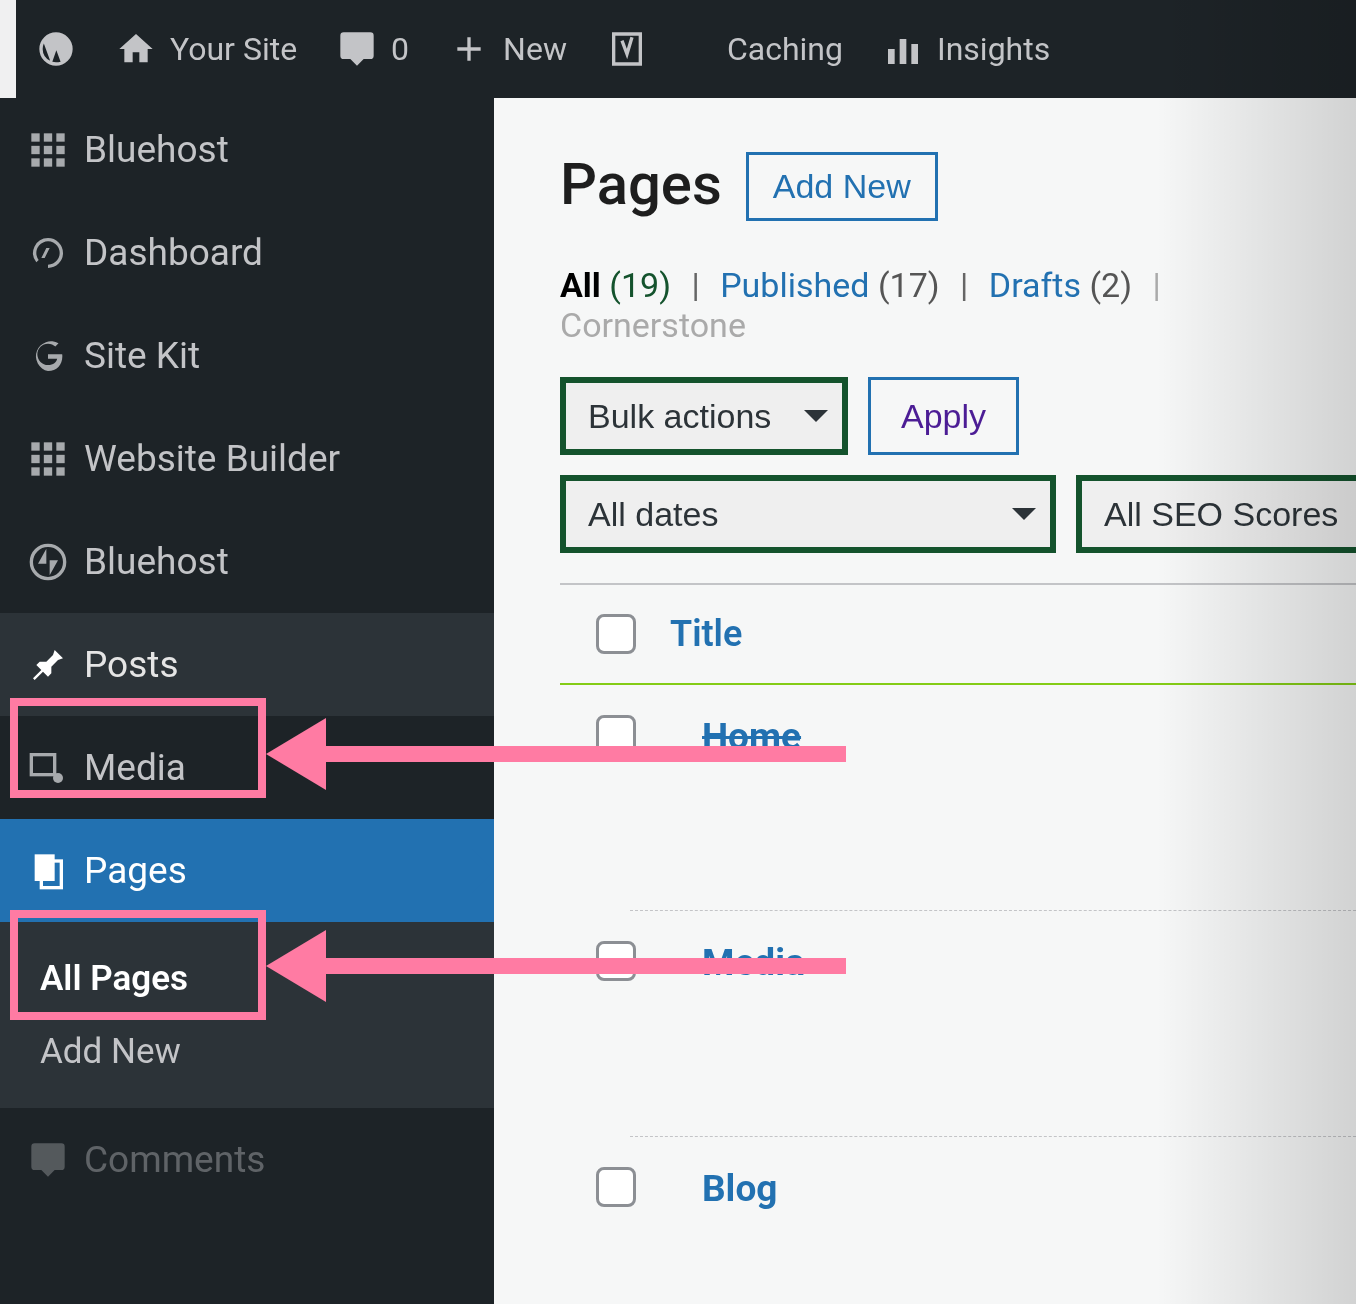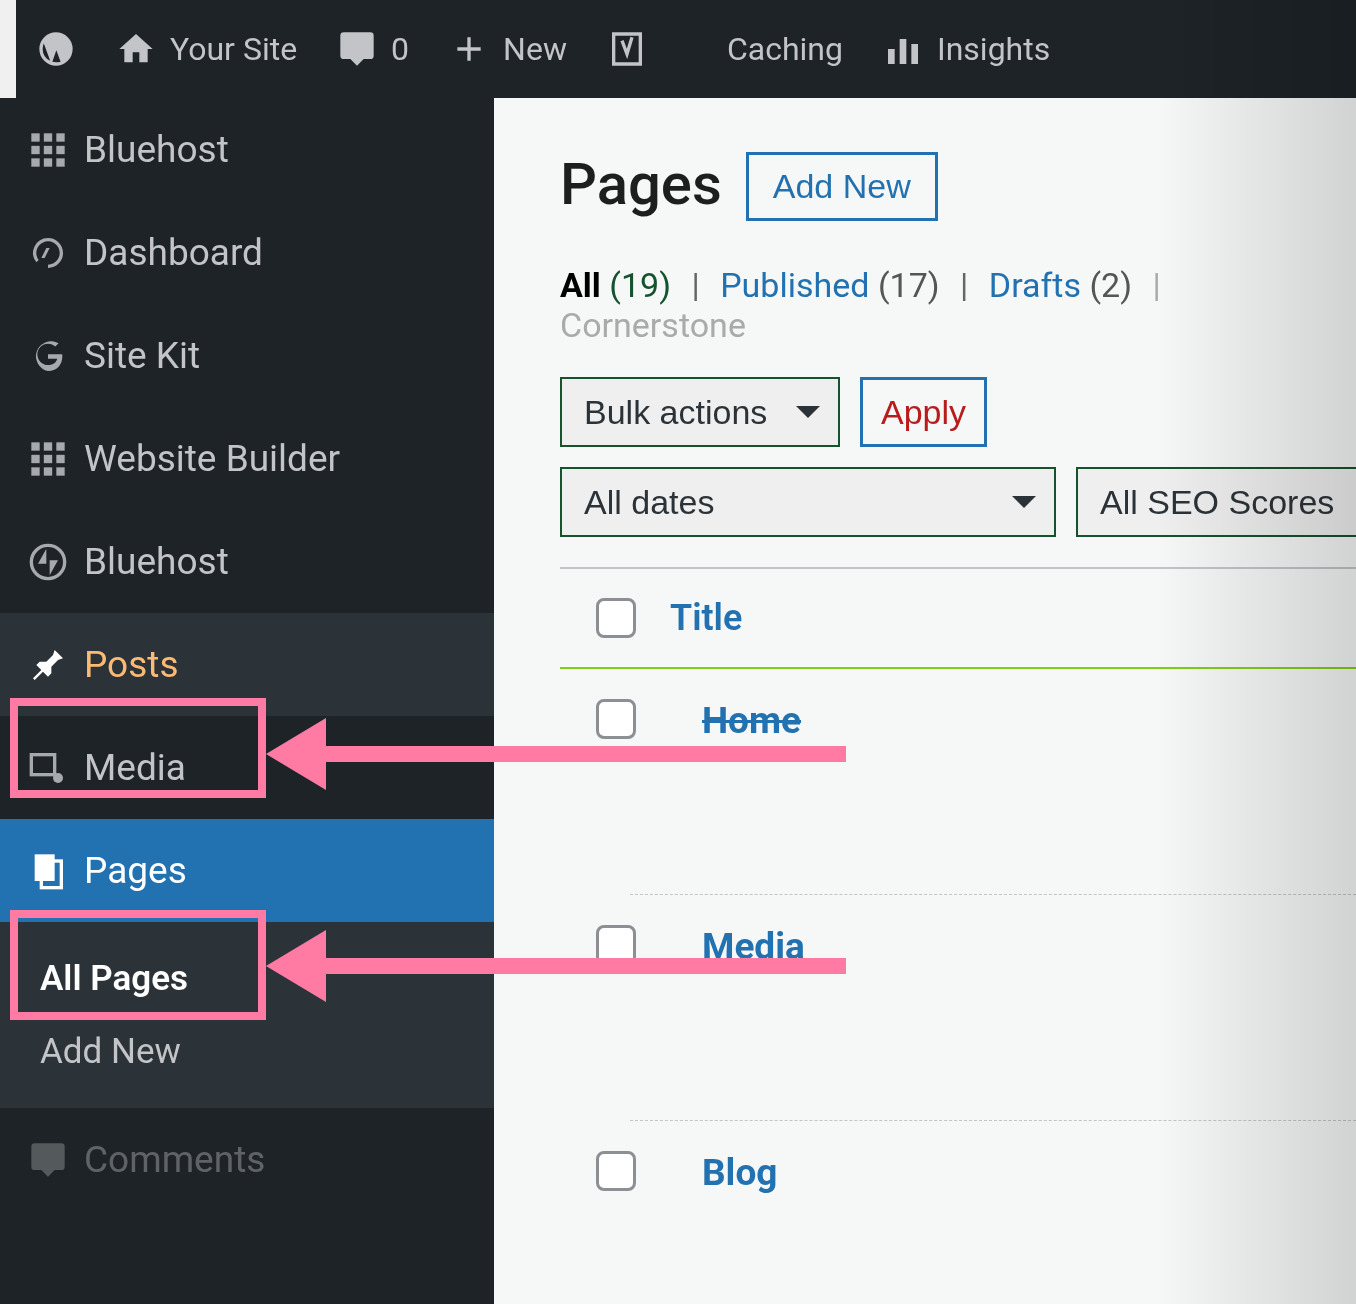--- a/index.html
+++ b/index.html
@@ -8,21 +8,21 @@
   
   .adminbar{position:absolute;top:0;left:16px;right:0;height:98px;background:#1d2327;color:#c3c4c7;display:flex;align-items:center;padding:0 20px;font-size:32px;gap:40px}
   .adminbar .item{display:flex;align-items:center;gap:14px;color:#c3c4c7;cursor:pointer}
   .adminbar svg{width:40px;height:40px;fill:#c3c4c7}
 
   
   .sidebar{position:absolute;top:98px;left:0;width:494px;bottom:0;background:#1d2327;color:#f0f0f1;font-size:37px}
   .sidebar .menu-item{height:103px;display:flex;align-items:center;padding:0 26px;gap:14px;color:#c3c4c7;cursor:pointer;position:relative}
   .sidebar .menu-item.active{background:#2271b1;color:#fff}
   .sidebar .menu-item.active::after{content:"";position:absolute;right:-22px;top:50%;transform:translateY(-50%);border:22px solid transparent;border-left-color:#2271b1}
-  .sidebar .menu-item.hovered{background:#2c3338;color:#fdba74}
+  .sidebar .menu-item.hovered{background:#2c3338;color:#e5e5e5}
   .sidebar .menu-item .iconw{width:44px;height:44px;display:flex;align-items:center;justify-content:center}
   .sidebar .menu-item .iconw svg{width:40px;height:40px;fill:#a7aaad}
   .sidebar .menu-item.active .iconw svg{fill:#fff}
   .sidebar .menu-item.hovered .iconw svg{fill:#fff}
   .sidebar .menu-item span.lbl{font-size:37px}
   .sidebar .submenu{background:#2c3338;padding:20px 0}
   .sidebar .submenu .sub-item{padding:16px 40px;font-size:35px;color:#c3c4c7;cursor:pointer}
   .sidebar .submenu .sub-item.current{color:#fff;font-weight:600}
 
   
@@ -38,24 +38,24 @@
   .page-heading{display:flex;align-items:center;gap:24px;margin-bottom:44px}
   .page-heading h1{margin:0;font-size:58px;font-weight:500;color:#1e1e1e}
   .btn-addnew{border:3px solid #2271b1;color:#2271b1;background:#f6f7f7;font-size:34px;padding:12px 24px;cursor:pointer;margin-top:6px}
   .filters{font-size:34px;color:#1e1e1e;margin-bottom:32px}
   .filters .f{cursor:pointer}
   .filters .f.current strong{color:#000}
   .filters .f a{color:#2271b1;text-decoration:none}
   .filters .sep{color:#666;margin:0 12px}
   .filters .muted{color:#aaa}
   .row-controls{display:flex;gap:20px;margin-bottom:20px}
-  .sel{appearance:none;border:2px solid #14532d;background:#efefef;font-size:34px;padding:14px 70px 14px 22px;color:#2c3338;position:relative}
+  .sel{appearance:none;border:6px solid #14532d;background:#efefef;font-size:34px;padding:14px 70px 14px 22px;color:#2c3338;position:relative}
   .sel-wrap{position:relative;display:inline-block}
   .sel-wrap::after{content:"";position:absolute;right:20px;top:50%;transform:translateY(-50%);border:12px solid transparent;border-top-color:#2c3338;margin-top:6px;pointer-events:none}
-  .btn-apply{border:3px solid #2271b1;color:#b91c1c;background:#f6f7f7;font-size:34px;padding:12px 18px;cursor:pointer}
+  .btn-apply{border:3px solid #2271b1;color:#4c1d95;background:#f6f7f7;font-size:34px;padding:12px 30px;cursor:pointer}
 
   .table{margin-top:30px;border-top:2px solid #c3c4c7;border-bottom:2px solid #c3c4c7}
   .table .th{display:flex;align-items:center;gap:34px;padding:28px 36px;font-size:36px;color:#2271b1;font-weight:600;border-bottom:2px solid #84cc16}
   .table .tr{display:flex;gap:66px;padding:30px 36px;min-height:226px;position:relative}
   .table .tr:not(:last-child)::after{content:"";position:absolute;bottom:0;left:70px;right:0;border-bottom:1px dashed #c3c4c7}
   .table .tr .title{font-size:37px;color:#2271b1;font-weight:700}
   .table .tr.home .title{color:#2271b1}
   .chk{width:40px;height:40px;border:3px solid #8c8f94;border-radius:8px;background:#fff;cursor:pointer;flex-shrink:0}
   .vignette{position:absolute;top:0;right:0;width:200px;height:1304px;background:linear-gradient(90deg,transparent,rgba(0,0,0,0.15));pointer-events:none}
 </style>

